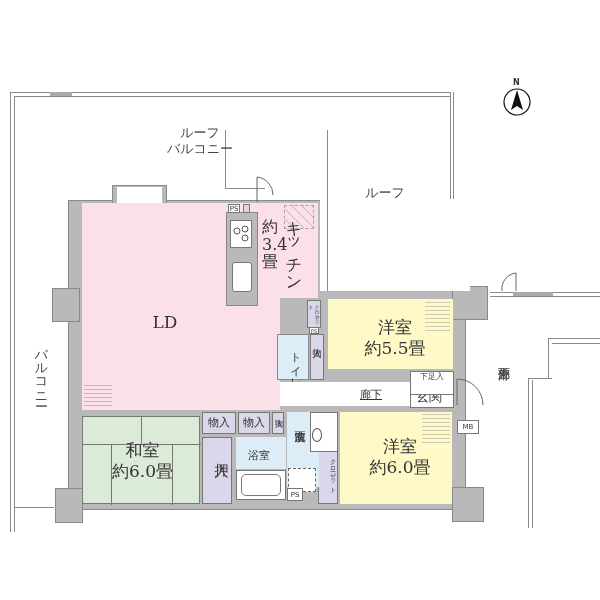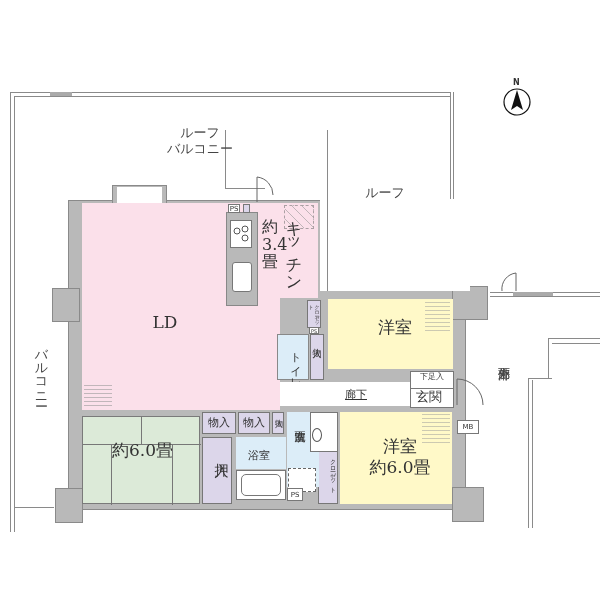--- a/index.html
+++ b/index.html
@@ -113,51 +113,53 @@
     <path d="M2 2 L2 28 M2 2 A26 26 0 0 1 28 28" fill="none" stroke="#666"></path>
   </svg>
 <svg class="abs" style="left:500px;top:270px;" width="20" height="22">
     <path d="M2 21 A16 16 0 0 1 16 3 L16 21" fill="none" stroke="#666"></path>
   </svg>
 
 <div class="abs yellow" style="left:328px;top:299px;width:125px;height:70px;"></div>
 <div class="abs hatch" style="left:425px;top:302px;width:25px;height:30px;opacity:.5;"></div>
 <div class="abs label big" style="left:350px;top:317px;width:90px;">
   <div>洋室</div>
+  <div>約5.5畳</div>
 </div>
 <div class="abs purple tiny vert sans" style="left:307px;top:300px;width:14px;height:28px;font-size:5px;">クローゼット</div>
 <div class="abs white tiny sans" style="left:309px;top:327px;width:10px;height:7px;font-size:5px;line-height:6px;text-align:center;">PS</div>
 
 <div class="abs blue" style="left:277px;top:334px;width:32px;height:46px;border:1px solid #888;"></div>
 <div class="abs vert" style="left:287px;top:345px;font-size:11px;">トイレ</div>
 <div class="abs purple vert small" style="left:310px;top:334px;width:14px;height:46px;font-size:9px;padding-top:6px;">物入</div>
 
 <div class="abs" style="left:280px;top:382px;width:130px;height:24px;background:#fff;"></div>
-<div class="abs small" style="left:345px;top:387px;text-decoration:underline;">廊下</div>
+<div class="abs small" style="left:360px;top:387px;text-decoration:underline;">廊下</div>
 
 <div class="abs white" style="left:410px;top:380px;width:44px;height:28px;"></div>
 <div class="abs" style="left:416px;top:388px;font-size:13px;">玄関</div>
-<div class="abs white" style="left:410px;top:371px;width:44px;height:18px;font-size:8px;text-align:center;line-height:10px;">下足入</div>
+<div class="abs white" style="left:410px;top:371px;width:44px;height:24px;font-size:8px;text-align:center;line-height:10px;">下足入</div>
 <div class="abs white sans" style="left:457px;top:420px;width:22px;height:14px;font-size:7px;text-align:center;line-height:12px;">MB</div>
 
 <div class="abs yellow" style="left:340px;top:412px;width:112px;height:92px;"></div>
 <div class="abs hatch" style="left:422px;top:414px;width:28px;height:30px;opacity:.5;"></div>
 <div class="abs label big" style="left:355px;top:436px;width:90px;">
   <div>洋室</div>
   <div>約6.0畳</div>
 </div>
 <div class="abs purple vert tiny sans" style="left:318px;top:446px;width:20px;height:58px;font-size:6px;padding-top:8px;">クローゼット</div>
 
 <div class="abs green room" style="left:82px;top:416px;width:118px;height:88px;">
   <div class="abs" style="left:0;top:27px;width:118px;height:1px;background:#777;"></div>
   <div class="abs" style="left:58px;top:0;width:1px;height:27px;background:#777;"></div>
   <div class="abs" style="left:28px;top:27px;width:1px;height:61px;background:#777;"></div>
   <div class="abs" style="left:89px;top:27px;width:1px;height:61px;background:#777;"></div>
 </div>
 <div class="abs label big" style="left:95px;top:440px;width:95px;">
+  <div>和室</div>
   <div>約6.0畳</div>
 </div>
 
 <div class="abs purple small" style="left:202px;top:412px;width:34px;height:22px;text-align:center;line-height:20px;">物入</div>
 <div class="abs purple small" style="left:238px;top:412px;width:32px;height:22px;text-align:center;line-height:20px;">物入</div>
 <div class="abs purple vert" style="left:272px;top:412px;width:12px;height:22px;font-size:8px;">物入</div>
 <div class="abs purple vert" style="left:202px;top:437px;width:30px;height:67px;font-size:14px;padding-top:14px;padding-left:4px;">押入</div>
 
 <div class="abs blue" style="left:236px;top:437px;width:50px;height:32px;"></div>
 <div class="abs small" style="left:248px;top:448px;">浴室</div>

